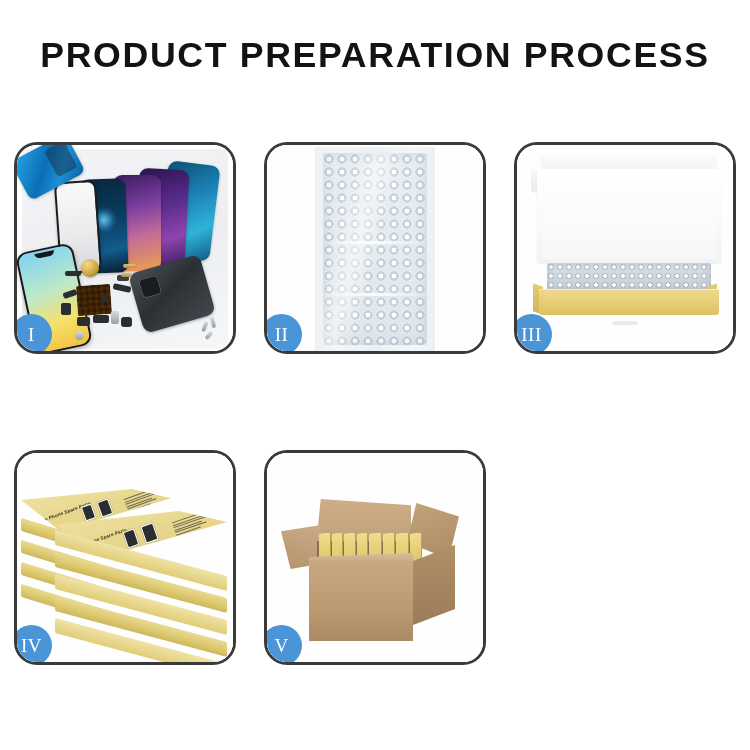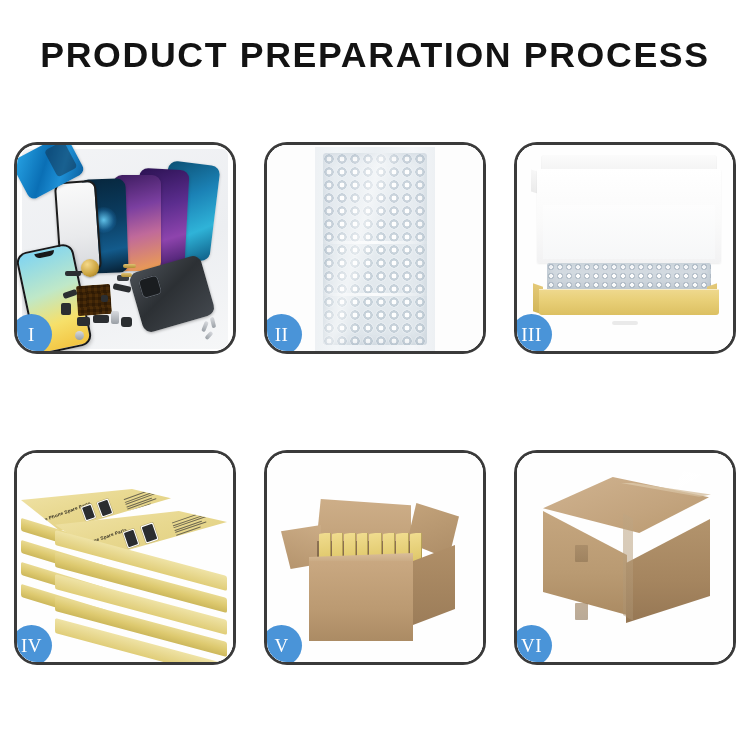--- a/index.html
+++ b/index.html
@@ -391,32 +391,15 @@
         <div class="c5-flapfront"></div>
         <div class="c5-side"></div>
         <div class="c5-front"></div>
 
         <div class="badge">
           <span>V</span>
         </div>
       </div>
     </div>
 
-    <div class="panel r2 c3">
-      <div class="clip">
-        <div class="p6"></div>
-        <div class="c6-sheen"></div>
-        <div class="c6-top"></div>
-        <div class="c6-tape"></div>
-        <div class="c6-left"></div>
-        <div class="c6-right"></div>
-        <div class="c6-tapev"></div>
-        <div class="c6-seal" style="left:58px;top:92px;"></div>
-        <div class="c6-seal" style="left:58px;top:150px;"></div>
-
-        <div class="badge">
-          <span>VI</span>
-        </div>
-      </div>
-    </div>
 
   </div>
 </div>
 
 </body></html>

